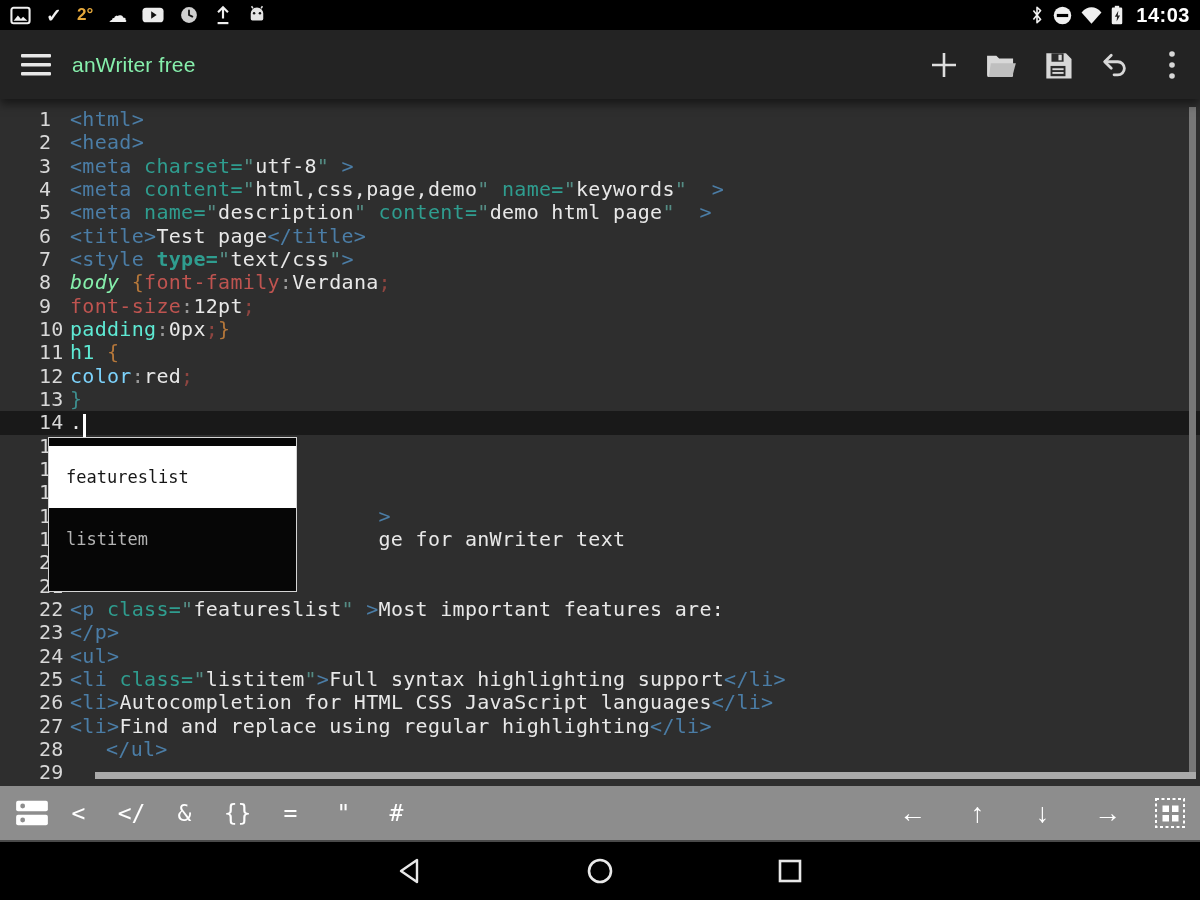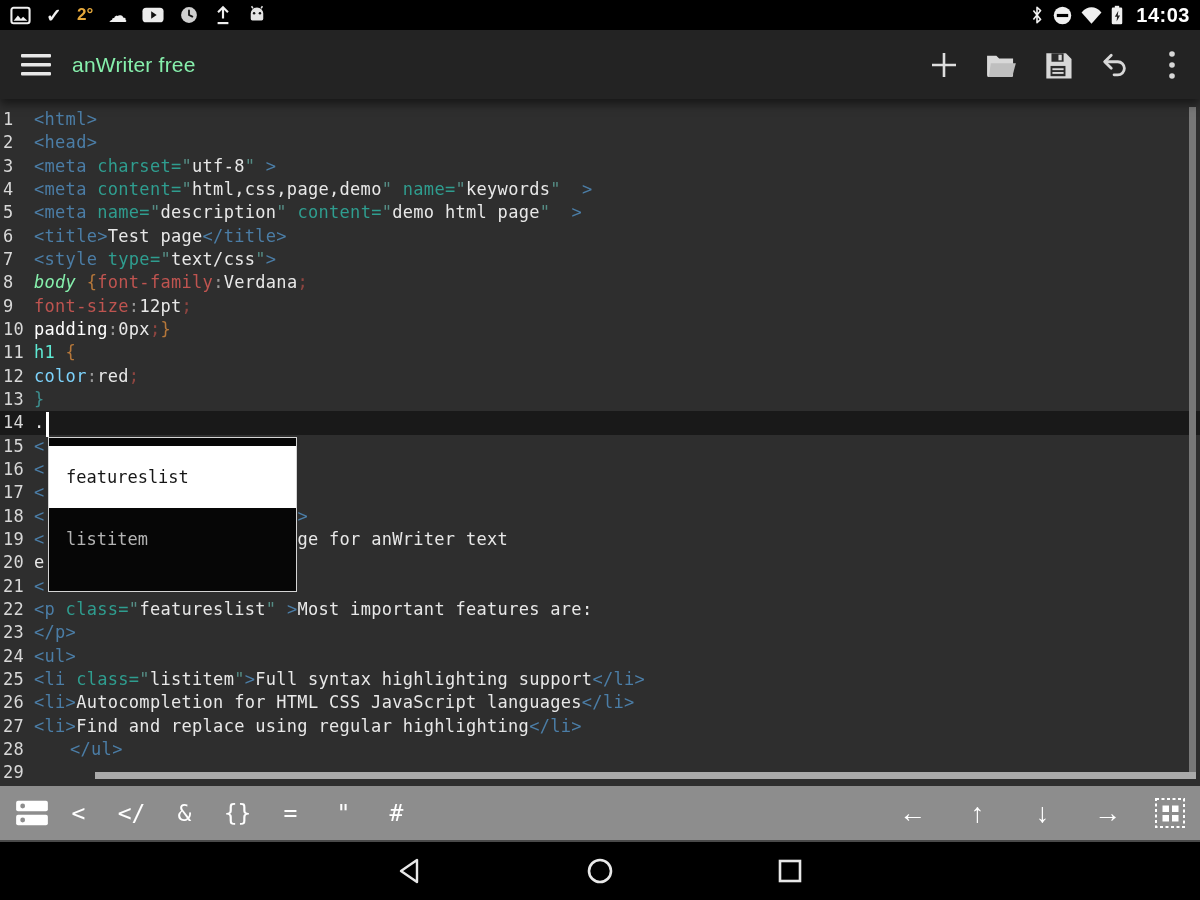--- a/index.html
+++ b/index.html
@@ -21,21 +21,21 @@
             box-shadow:0 5px 9px rgba(0,0,0,.5); position:relative; z-index:30; }
   .menu-btn { width:44px; height:44px; display:flex; align-items:center; justify-content:center; cursor:pointer; }
   .appbar-title { color:#86efac; font-size:21px; font-weight:500; margin-left:14px; letter-spacing:.2px; }
   .appbar-actions { margin-left:auto; display:flex; align-items:center; }
   .act-btn { width:44px; height:48px; margin-left:13px; display:flex; align-items:center; justify-content:center; cursor:pointer; }
 
   
   .editor { position:relative; height:687px; background:#2e2e2e; overflow:hidden; }
   .code-area { padding-top:9px; }
   .code-line { height:23.33px; line-height:23.33px; white-space:pre;
-               font-family:"DejaVu Sans Mono", monospace; font-size:17px; letter-spacing:.3px; }
+               font-family:"DejaVu Sans Mono", monospace; font-size:20px; letter-spacing:.3px;padding-left:36px; }
   .code-line.current { background:#191919; }
   .ln { display:inline-block; width:34px; padding-left:3px; color:#d8d8d8; }
   .cursor { display:inline-block; width:3px; height:25px; background:#ffffff; margin-left:1px;
             vertical-align:text-bottom; margin-bottom:-5px; }
 
   
   .popup { position:absolute; left:48px; top:338px; width:249px; height:155px; background:#060606;
            border:1px solid #d4d4d4; z-index:20;
            font-family:"DejaVu Sans Mono", monospace; font-size:17px; }
   .popup-strip { height:8px; background:#060606; }
@@ -181,24 +181,24 @@
   </div>
 
   <div class="editor">
     <div class="code-area">
         <div class="code-line"><span class="ln">1</span><span><span style="color: rgb(75, 125, 166);">&lt;html&gt;</span></span></div>
         <div class="code-line"><span class="ln">2</span><span><span style="color: rgb(75, 125, 166);">&lt;head&gt;</span></span></div>
         <div class="code-line"><span class="ln">3</span><span><span style="color: rgb(75, 125, 166);">&lt;meta </span><span style="color: rgb(47, 157, 143);">charset=</span><span style="color: rgb(85, 141, 133);">"</span><span style="color: rgb(232, 232, 232);">utf-8</span><span style="color: rgb(85, 141, 133);">" </span><span style="color: rgb(75, 125, 166);">&gt;</span></span></div>
         <div class="code-line"><span class="ln">4</span><span><span style="color: rgb(75, 125, 166);">&lt;meta </span><span style="color: rgb(47, 157, 143);">content=</span><span style="color: rgb(85, 141, 133);">"</span><span style="color: rgb(232, 232, 232);">html,css,page,demo</span><span style="color: rgb(85, 141, 133);">"</span><span style="color: rgb(232, 232, 232);"> </span><span style="color: rgb(47, 157, 143);">name=</span><span style="color: rgb(85, 141, 133);">"</span><span style="color: rgb(232, 232, 232);">keywords</span><span style="color: rgb(85, 141, 133);">"</span><span style="color: rgb(232, 232, 232);">  </span><span style="color: rgb(75, 125, 166);">&gt;</span></span></div>
         <div class="code-line"><span class="ln">5</span><span><span style="color: rgb(75, 125, 166);">&lt;meta </span><span style="color: rgb(47, 157, 143);">name=</span><span style="color: rgb(85, 141, 133);">"</span><span style="color: rgb(232, 232, 232);">description</span><span style="color: rgb(85, 141, 133);">"</span><span style="color: rgb(232, 232, 232);"> </span><span style="color: rgb(47, 157, 143);">content=</span><span style="color: rgb(85, 141, 133);">"</span><span style="color: rgb(232, 232, 232);">demo html page</span><span style="color: rgb(85, 141, 133);">"</span><span style="color: rgb(232, 232, 232);">  </span><span style="color: rgb(75, 125, 166);">&gt;</span></span></div>
         <div class="code-line"><span class="ln">6</span><span><span style="color: rgb(75, 125, 166);">&lt;title&gt;</span><span style="color: rgb(232, 232, 232);">Test page</span><span style="color: rgb(75, 125, 166);">&lt;/title&gt;</span></span></div>
-        <div class="code-line"><span class="ln">7</span><span><span style="color: rgb(75, 125, 166);">&lt;style </span><span style="color: rgb(47, 157, 143);">type=</span><span style="color: rgb(85, 141, 133);">"</span><span style="color: rgb(232, 232, 232);">text/css</span><span style="color: rgb(85, 141, 133);">"</span><span style="color: rgb(75, 125, 166);">&gt;</span></span></div>
+        <div class="code-line"><span class="ln">7</span><span><span style="color: rgb(75, 125, 166);">&lt;style </span><span style="color: rgb(47, 157, 143); font-weight: bold;">type=</span><span style="color: rgb(85, 141, 133);">"</span><span style="color: rgb(232, 232, 232);">text/css</span><span style="color: rgb(85, 141, 133);">"</span><span style="color: rgb(75, 125, 166);">&gt;</span></span></div>
         <div class="code-line"><span class="ln">8</span><span><span style="color: #86efac; font-style: italic;">body </span><span style="color: rgb(181, 119, 58);">{</span><span style="color: rgb(191, 84, 80);">font-family</span><span style="color: rgb(153, 153, 153);">:</span><span style="color: rgb(232, 232, 232);">Verdana</span><span style="color: rgb(142, 69, 64);">;</span></span></div>
         <div class="code-line"><span class="ln">9</span><span><span style="color: rgb(191, 84, 80);">font-size</span><span style="color: rgb(153, 153, 153);">:</span><span style="color: rgb(232, 232, 232);">12pt</span><span style="color: rgb(142, 69, 64);">;</span></span></div>
-        <div class="code-line"><span class="ln">10</span><span><span style="color: #ffffff;">padding</span><span style="color: rgb(153, 153, 153);">:</span><span style="color: rgb(232, 232, 232);">0px</span><span style="color: rgb(142, 69, 64);">;</span><span style="color: rgb(181, 119, 58);">}</span></span></div>
+        <div class="code-line"><span class="ln">10</span><span><span style="color: #5eead4;">padding</span><span style="color: rgb(153, 153, 153);">:</span><span style="color: rgb(232, 232, 232);">0px</span><span style="color: rgb(142, 69, 64);">;</span><span style="color: rgb(181, 119, 58);">}</span></span></div>
         <div class="code-line"><span class="ln">11</span><span><span style="color: #5eead4;">h1 </span><span style="color: rgb(181, 119, 58);">{</span></span></div>
         <div class="code-line"><span class="ln">12</span><span><span style="color: #7dd3fc;">color</span><span style="color: rgb(153, 153, 153);">:</span><span style="color: rgb(232, 232, 232);">red</span><span style="color: rgb(142, 69, 64);">;</span></span></div>
         <div class="code-line"><span class="ln">13</span><span><span style="color: rgb(61, 143, 143);">}</span></span></div>
         <div class="code-line current"><span class="ln">14</span><span><span style="color: rgb(232, 232, 232);">.</span><span class="cursor"></span></span></div>
         <div class="code-line"><span class="ln">15</span><span><span style="color: rgb(75, 125, 166);">&lt;</span></span></div>
         <div class="code-line"><span class="ln">16</span><span><span style="color: rgb(75, 125, 166);">&lt;</span></span></div>
         <div class="code-line"><span class="ln">17</span><span><span style="color: rgb(75, 125, 166);">&lt;</span></span></div>
         <div class="code-line"><span class="ln">18</span><span><span style="color: rgb(75, 125, 166);">&lt;</span><span style="color: rgb(232, 232, 232);">                        </span><span style="color: rgb(75, 125, 166);">&gt;</span></span></div>
         <div class="code-line"><span class="ln">19</span><span><span style="color: rgb(75, 125, 166);">&lt;</span><span style="color: rgb(232, 232, 232);">                        ge for anWriter text</span></span></div>
         <div class="code-line"><span class="ln">20</span><span><span style="color: rgb(232, 232, 232);">e</span></span></div>

